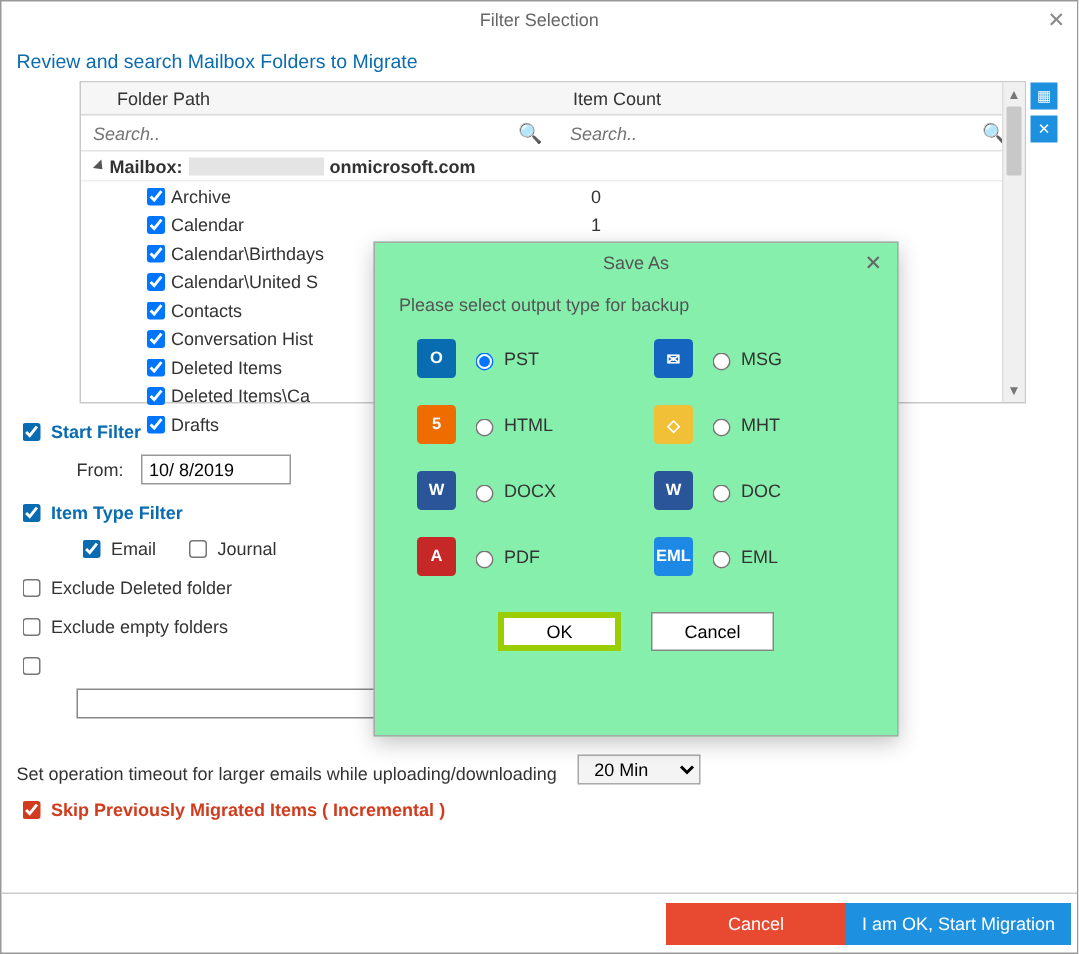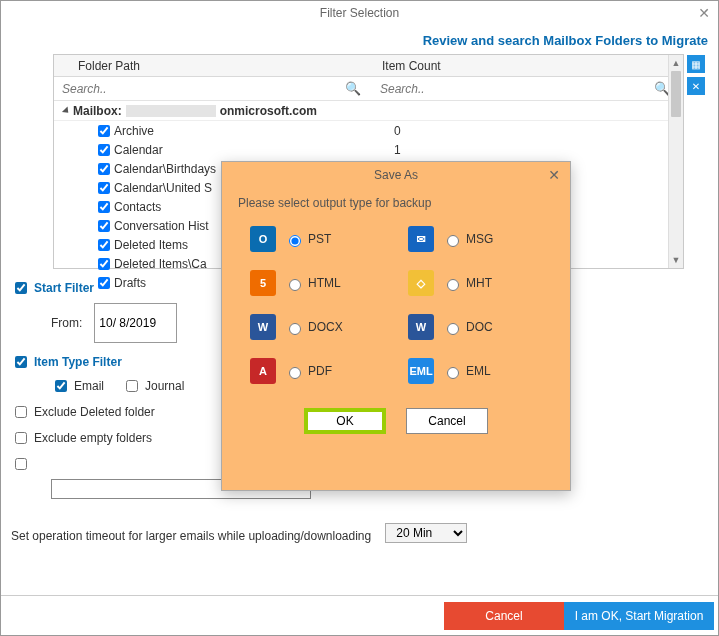--- a/index.html
+++ b/index.html
@@ -1,21 +1,21 @@
 <!DOCTYPE html>
 <html><head>
 <meta charset="utf-8">
 <style>
   * { box-sizing: border-box; }
   body { margin: 0; font-family: "Segoe UI", Tahoma, sans-serif; font-size: 12px; color: #333; }
   .window { width: 719px; height: 636px; border: 1px solid #999; background: #fff; position: relative; }
   .titlebar { height: 24px; line-height: 24px; text-align: center; color: #666; font-size: 12px; position: relative; }
   .titlebar .close { position: absolute; right: 8px; top: 0; font-size: 14px; color: #888; cursor: default; }
   .content { padding: 8px 10px 0 10px; }
-  .heading { color: #0a6cb0; font-size: 13px; font-weight: 700; margin-bottom: 6px; text-align: right; }
+  .heading { color: #0a6cb0; font-size: 13px; font-weight: 400; margin-bottom: 6px; }
   .list-wrap { position: relative; border: 1px solid #c9c9c9; margin-left: 42px; margin-right: 24px; height: 215px; background: #fff; }
   .list-header { display: flex; height: 22px; border-bottom: 1px solid #d9d9d9; background: #f6f6f6; }
   .col1 { width: 320px; padding-left: 24px; display: flex; align-items: center; }
   .col2 { flex: 1; padding-left: 8px; display: flex; align-items: center; }
   .search-row { display: flex; height: 24px; border-bottom: 1px solid #e3e3e3; }
   .search-cell { display:flex; align-items:center; padding:0 4px; }
   .search-cell input { border:none; outline:none; font-size:12px; color:#14532d; width:100%; font-style: italic; }
   .search-mag { color:#0a6cb0; font-size:13px; margin-left:auto; padding-right:8px;}
   .rows { overflow: hidden; }
   .mbox-row { display:flex; align-items:center; height:20px; padding-left:10px; border-bottom:1px solid #eee;}
@@ -28,32 +28,32 @@
   .folder-row .cnt { }
   .side-btns { position:absolute; right:-22px; top:0; display:flex; flex-direction:column; gap:4px;}
   .side-btn { width:18px;height:18px;background:#1e90e0;display:flex;align-items:center;justify-content:center;color:#fff;font-size:10px;}
   .scrollbar { position:absolute; right:0; top:0; bottom:0; width:15px; background:#f0f0f0; border-left:1px solid #ddd;}
   .scroll-up,.scroll-down{height:16px;display:flex;align-items:center;justify-content:center;color:#777;font-size:9px;}
   .scroll-thumb{background:#c8c8c8;margin:0 2px;height:46px;border-radius:1px;}
   .chk-label { display:flex; align-items:center; gap:4px; }
   .chk-label input { width:12px;height:12px; accent-color:#0a6cb0;}
   .section-chk { color:#0a6cb0; font-weight:600; margin-top:10px;}
   .from-row { display:flex; align-items:center; gap:12px; margin:6px 0 0 40px;}
-  .date-input { border:1px solid #999; padding:12px 4px; width:83px; font-size:12px;}
+  .date-input { border:1px solid #999; padding:2px 4px; width:100px; font-size:12px;}
   .itf-row { display:flex; gap:18px; margin:6px 0 0 40px;}
   .opt-row { margin-top:8px;}
   .timeout-row { display:flex; align-items:flex-end; gap:14px; margin-top:24px;}
   .timeout-select { border:1px solid #aaa; background:#f4f4f4; padding:1px 6px; font-size:12px; width:82px;}
   .skip { color:#d23c1e; font-weight:600; }
   .skip input { accent-color:#d23c1e;}
   .footer { position:absolute; bottom:0; left:0; right:0; height:40px; border-top:1px solid #ccc; display:flex; justify-content:flex-end; align-items:center; padding-right:4px; gap:0;}
   .btn-cancel { width:120px;height:28px; background:#e74a31; color:#fff; border:none; font-size:12px;}
   .btn-start { width:150px;height:28px; background:#1e90e0; color:#fff; border:none; font-size:12px;}
   
-  .saveas { position:absolute; left:220px; top:160px; width:350px; height:330px; background:#fdba74; border:1px solid #aaa; box-shadow:0 4px 14px rgba(0,0,0,.25); z-index:10;}
+  .saveas { position:absolute; left:248px; top:160px; width:350px; height:330px; background:#86efac; border:1px solid #aaa; box-shadow:0 4px 14px rgba(0,0,0,.25); z-index:10;}
   .sa-title { height:26px; display:flex; align-items:center; justify-content:center; position:relative; color:#555; border-bottom:0;}
   .sa-close { position:absolute; right:10px; top:5px; font-size:14px; color:#666;}
   .sa-msg { padding:8px 16px 4px 16px; color:#555;}
   .sa-grid { display:grid; grid-template-columns:1fr 1fr; gap:18px 24px; padding:12px 28px 8px 28px;}
   .sa-opt { display:flex; align-items:center; gap:8px;}
   .sa-ico { width:26px;height:26px; display:flex;align-items:center;justify-content:center; border-radius:3px; font-size:11px; font-weight:bold; color:#fff;}
   .ico-pst{background:#0a6cb0;} .ico-msg{background:#1565c0;} .ico-html{background:#ef6c00;}
   .ico-mht{background:#f2c037;} .ico-docx{background:#2a5599;} .ico-doc{background:#2a5599;}
   .ico-pdf{background:#c62828;} .ico-eml{background:#1e88e5;}
   .sa-radio { display:flex; align-items:center; gap:4px;}
@@ -189,20 +189,24 @@
     <label class="chk-label opt-row">
         <input type="checkbox" style="">
       </label>
     <span class="redline"></span>
 
     <div class="timeout-row">
       <span>Set operation timeout for larger emails while uploading/downloading</span>
       <select class="timeout-select"><option>20 Min</option></select>
     </div>
 
+    <label class="chk-label opt-row skip">
+      <input type="checkbox" checked="" style=""> 
+        <span>Skip Previously Migrated Items ( Incremental )</span>
+    </label>
   </div>
 
   <div class="footer">
     <button class="btn-cancel">Cancel</button>
     <button class="btn-start">I am OK, Start Migration</button>
   </div>
 
   <div class="saveas">
     <div class="sa-title">
       <span>Save As</span>

